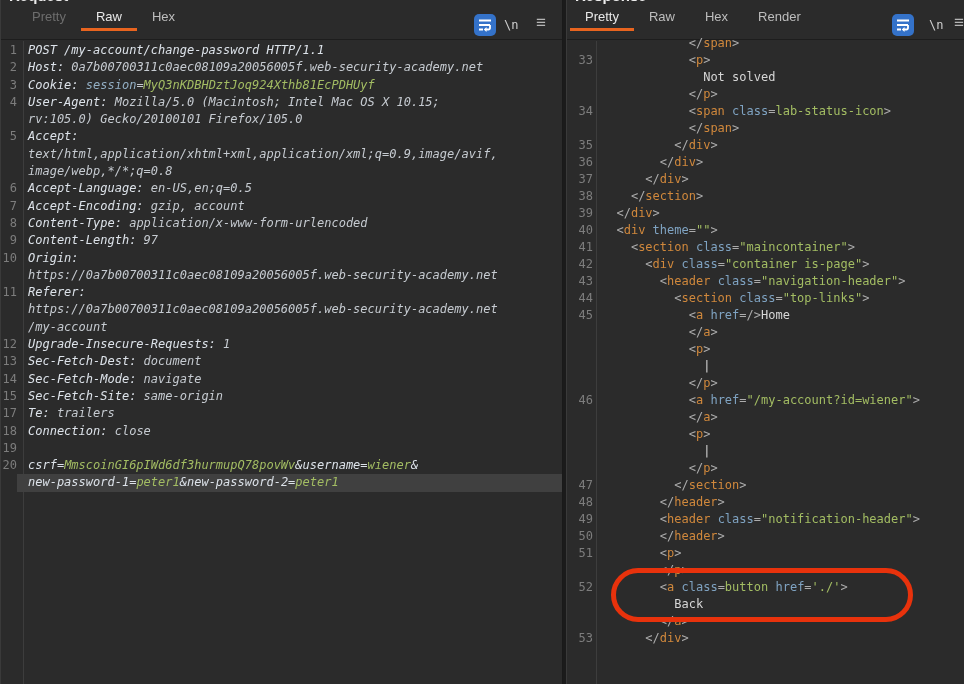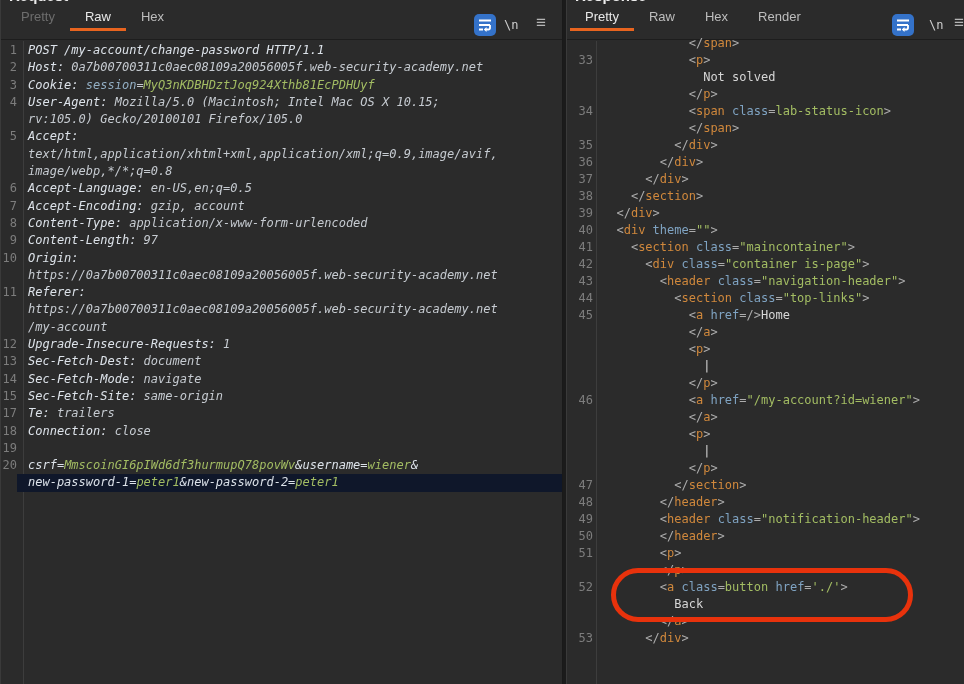--- a/index.html
+++ b/index.html
@@ -9,21 +9,21 @@
     background:#1b1b1b; font-family:"Liberation Sans", sans-serif;
   }
   .panel { position:absolute; top:0; bottom:0; background:#2b2b2b; overflow:hidden; }
   .panel.req { left:0; width:563px; border-left:1px solid #3a3a3a; border-right:1px solid #191919; }
   .panel.resp { left:566px; right:0; border-left:1px solid #3a3a3a; }
 
   .phead { position:relative; height:40px; border-bottom:1px solid #1d1d1d; overflow:hidden; }
   .ptitle { position:absolute; top:-13px; left:8px; font-size:15px; font-weight:bold; color:#ececec; }
 
   .tabs { position:absolute; top:2px; left:0; white-space:nowrap; }
-  .req .tabs { padding-left:5px; }
+  .req .tabs { padding-left:16px; }
   .resp .tabs { padding-left:3px; }
   .tab { display:inline-block; padding:7px 15px; font-size:13px; color:#bdbdbd; cursor:default; }
   .tab.active { color:#e8e8e8; border-bottom:3px solid #e8641f; padding-bottom:4px; }
   .tab.disabled { color:#6d6d6d; }
 
   .hicons { position:absolute; top:0; height:40px; }
   .wrapbtn { position:absolute; top:14px; width:22px; height:22px; border-radius:5px; background:#3472c9; }
   .nl { position:absolute; top:18px; font-family:"DejaVu Sans Mono", monospace; font-size:12px; color:#cfcfcf; }
   .menu { position:absolute; top:13px; font-size:17px; color:#b5b5b5; }
 
@@ -39,21 +39,21 @@
   .req .row { height:17.3px; line-height:17.3px; }
   .resp .row { height:17px; line-height:17px; }
   .g { flex:none; text-align:right; color:#7d7d7d;
        font-family:"DejaVu Sans Mono", monospace; font-size:12px; }
   .req .g { width:16px; }
   .resp .g { width:26px; }
   pre.c { margin:0; flex:1; white-space:pre; font-family:"DejaVu Sans Mono", monospace;
           font-size:12px; line-height:inherit; }
   .req pre.c { padding-left:11px;font-style:italic; }
   .resp pre.c { padding-left:9px; }
-  pre.c.hl { background:#0f172a; }
+  pre.c.hl { background:#404040; }
 
   .t-hdr { color:#dde3ea; }
   .t-val { color:#c6cbd1; }
   .t-grn { color:#a3bd63; }
   .t-blu { color:#93afc4; }
   .t-pn  { color:#acacac; }
   .t-tg  { color:#d0883c; }
   .t-at  { color:#7fa3c2; }
   .t-st  { color:#a3bd63; }
   .t-tx  { color:#d6d6d6; }

